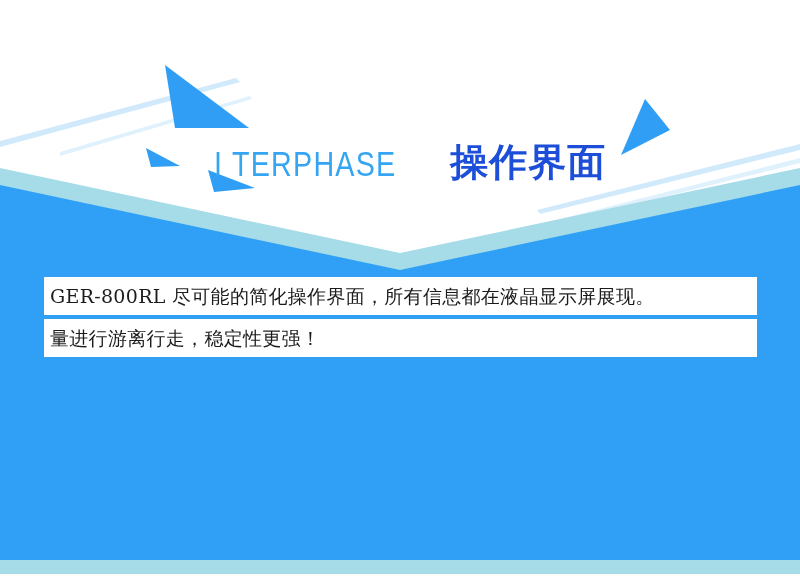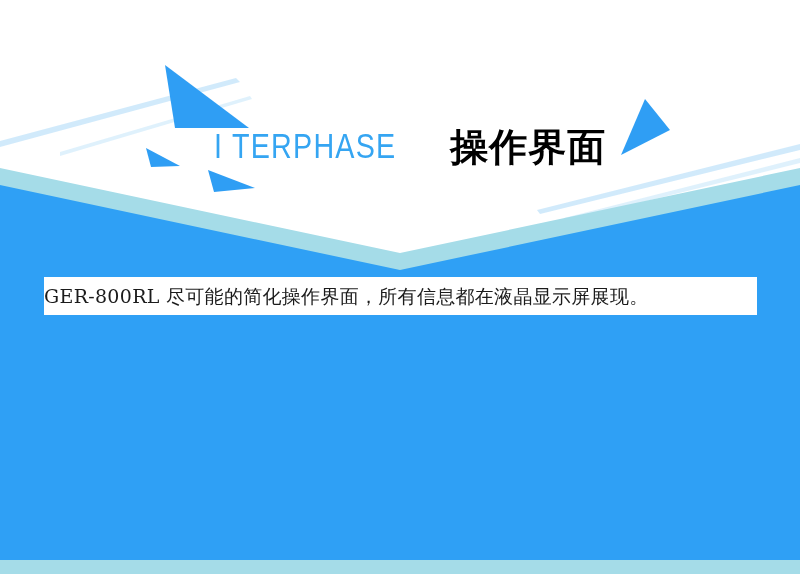--- a/index.html
+++ b/index.html
@@ -24,25 +24,25 @@
     left: 0;
     top: 0;
     width: 800px;
     height: 577px;
   }
 
   
   .header-text {
     position: absolute;
     left: 0;
-    top: 128px;
+    top: 121px;
     width: 800px;
     height: 60px;
     display: flex;
-    align-items: flex-start;
+    align-items: flex-end;
     justify-content: center;
     gap: 34px;
     pointer-events: none;
   }
 
   .brand-title {
     font-family: "Liberation Sans", "DejaVu Sans", sans-serif;
     font-size: 35px;
     font-weight: 400;
     letter-spacing: 1.5px;
@@ -51,40 +51,41 @@
     transform: scaleX(0.82);
     transform-origin: center;
     white-space: nowrap;
   }
 
   .cn-title {
     font-family: "DejaVu Sans", "Liberation Sans", sans-serif;
     font-size: 38px;
     font-weight: 700;
     letter-spacing: 1px;
-    color: #000000;
+    color: #1d4ed8;
     line-height: 1;
     white-space: nowrap;
   }
 
   
   .body-block {
     position: absolute;
     left: 44px;
     top: 277px;
     width: 713px;
   }
 
   .body-line {
     background: #ffffff;
     height: 38px;
     margin-bottom: 4px;
     display: flex;
     align-items: center;
     box-sizing: border-box;
+    padding-left: 6px;
     text-align: right;
   }
 
   .body-line span {
     font-family: "DejaVu Serif", "Liberation Serif", serif;
     font-size: 19px;
     color: #1b1b1b;
     line-height: 1;
     letter-spacing: 0.3px;
     white-space: nowrap;
@@ -127,15 +128,18 @@
 
   <div class="header-text">
     <div class="brand-title">I TERPHASE</div>
     <div class="cn-title">操作界面</div>
   </div>
 
   <div class="body-block">
     <div class="body-line">
       <span>GER-800RL 尽可能的简化操作界面，所有信息都在液晶显示屏展现。</span>
     </div>
+    <div class="body-line">
+      <span>量进行游离行走，稳定性更强！</span>
+    </div>
   </div>
 
 </div>
 
 </body></html>

